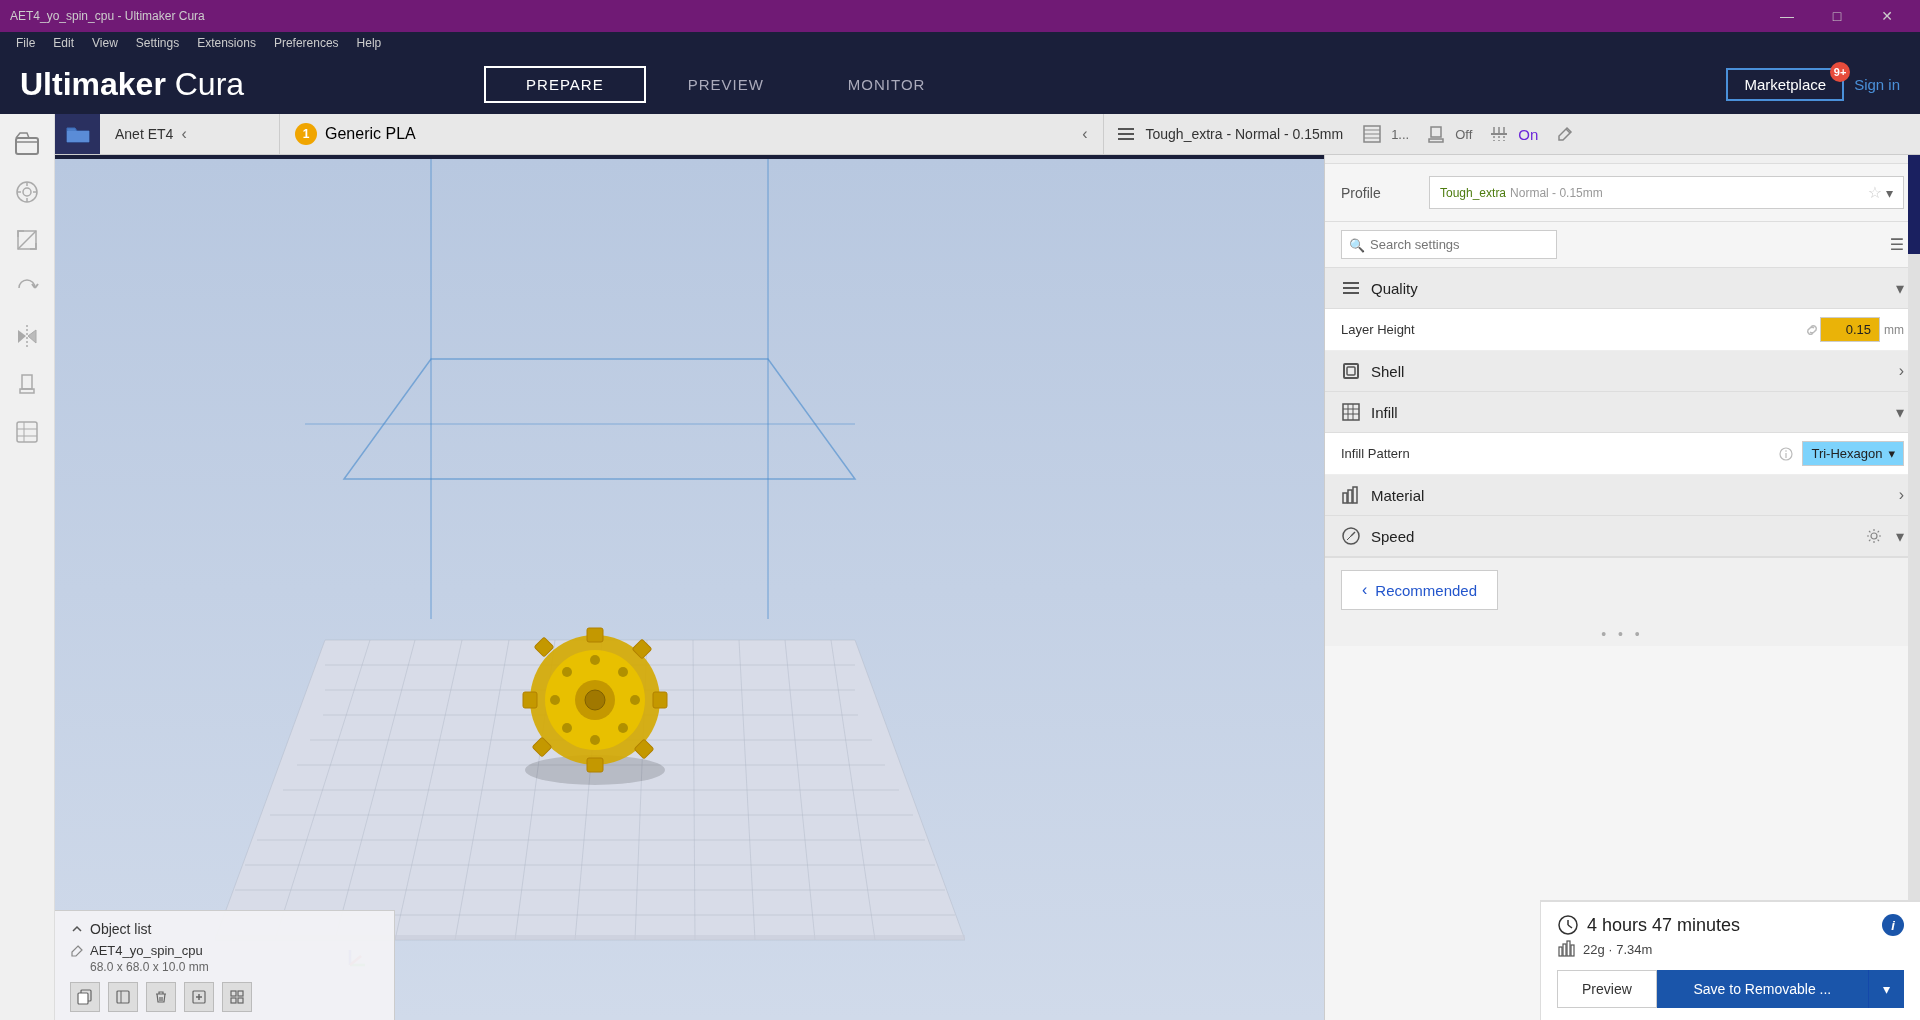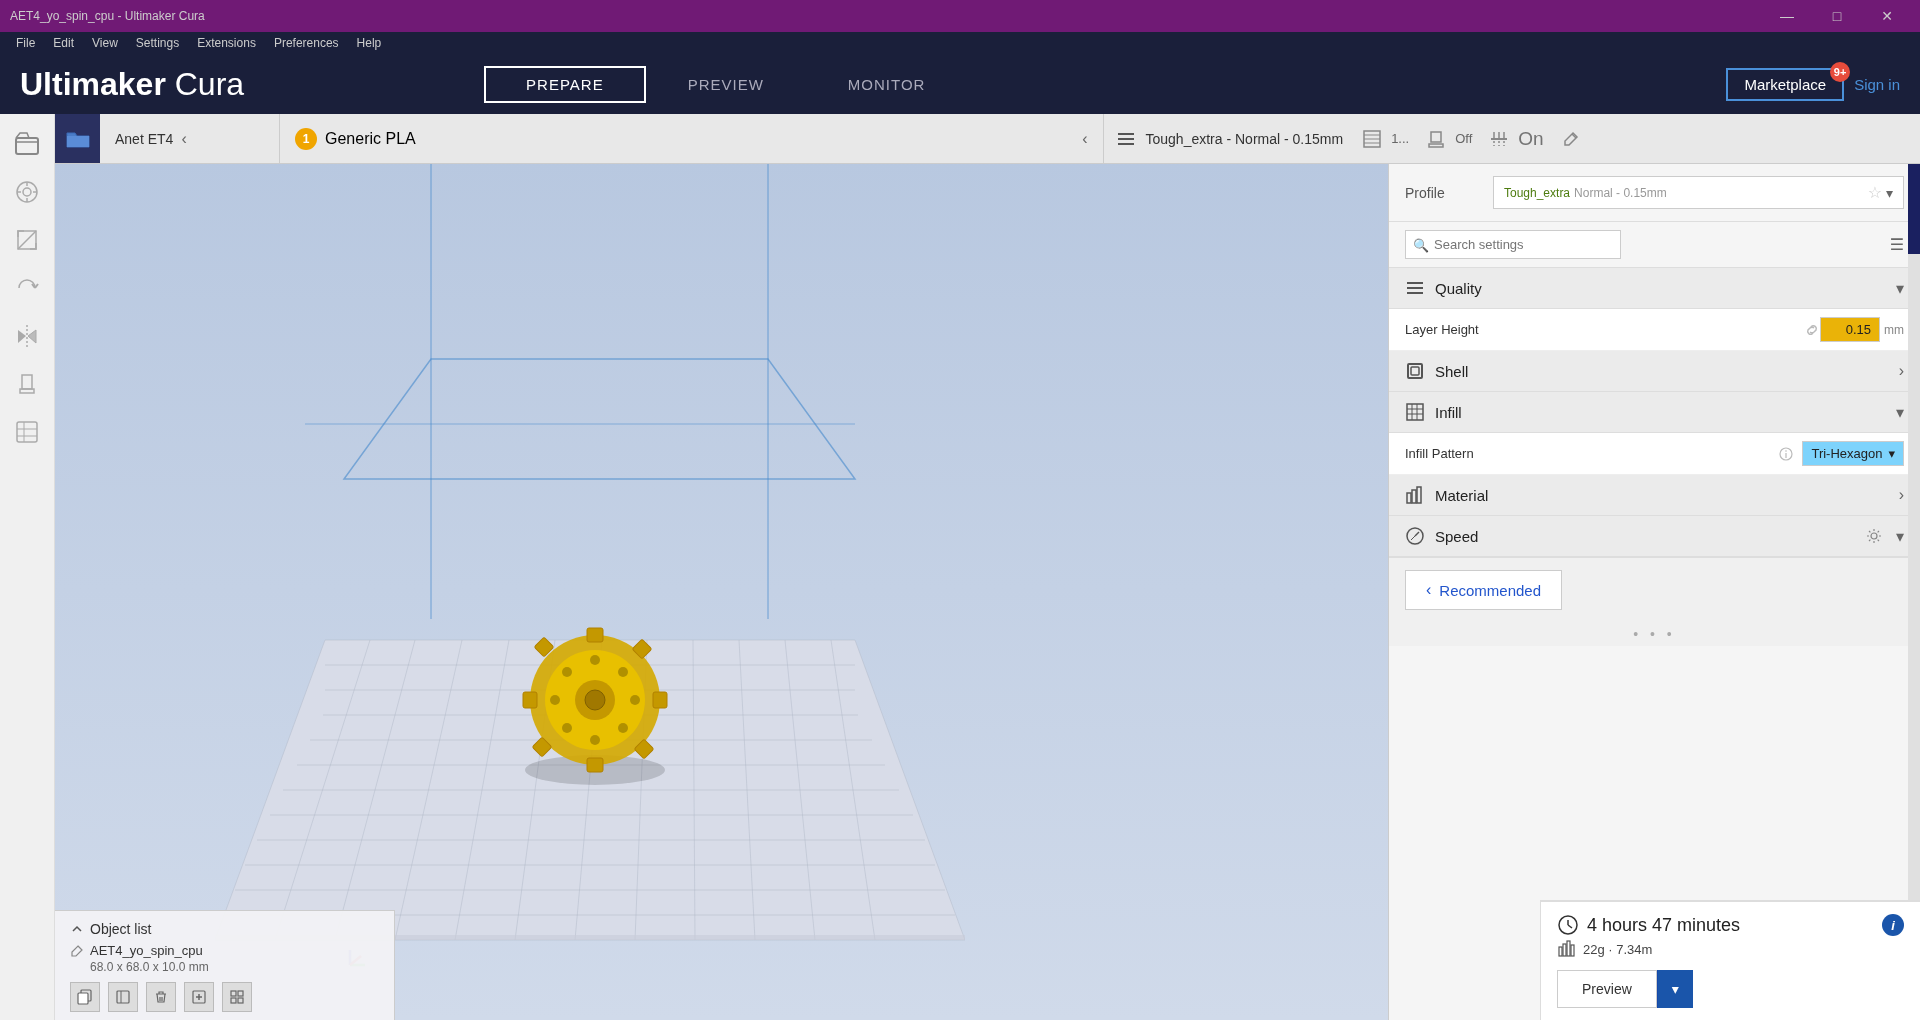--- a/index.html
+++ b/index.html
@@ -145,21 +145,21 @@
       color: #888;
       font-size: 20px;
     }
 
     
     #device-bar {
       position: absolute;
       top: 114px;
       left: 55px;
       right: 0;
-      height: 50px;
+      height: 41px;
       background: #e8e8e8;
       border-bottom: 1px solid #ccc;
       display: flex;
       align-items: stretch;
       z-index: 5;
     }
     .device-section {
       display: flex;
       align-items: center;
       padding: 0 15px;
@@ -253,21 +253,21 @@
       border: 1px solid #bbb;
       display: flex; align-items: center; justify-content: center;
       cursor: pointer; font-size: 14px; color: #555;
     }
 
     
     #right-panel {
       position: absolute;
       top: 114px;
       right: 0;
-      width: 532px;
+      width: 596px;
       bottom: 0;
       background: #f5f5f5;
       border-left: 1px solid #ccc;
       display: flex;
       flex-direction: column;
     }
 
     
     .print-settings-panel {
       flex: 1;
@@ -639,21 +639,21 @@
         <rect x="4" y="2" width="10" height="10" stroke="#888" stroke-width="1.5" fill="none"></rect>
         <rect x="2" y="14" width="14" height="3" stroke="#888" stroke-width="1.5" fill="none"></rect>
       </svg>
       <span style="font-size:13px;color:#666">Off</span>
 
       <svg width="18" height="18" viewBox="0 0 18 18" fill="none" style="margin-left:8px">
         <line x1="1" y1="9" x2="17" y2="9" stroke="#888" stroke-width="2"></line>
         <path d="M4 2v6M9 2v6M14 2v6" stroke="#888" stroke-width="1.5"></path>
         <path d="M4 11v5M9 11v5M14 11v5" stroke="#888" stroke-width="1.5" stroke-dasharray="2 2"></path>
       </svg>
-      <span style="font-size:19px;color:#737373;font-weight:500">On</span>
+      <span style="font-size:15px;color:#6d28d9;font-weight:500">On</span>
 
       <svg width="18" height="18" viewBox="0 0 18 18" fill="none" style="margin-left:8px;cursor:pointer">
         <path d="M11 3l4 4-8 8H3v-4z" stroke="#888" stroke-width="1.5" fill="none"></path>
         <path d="M10 4l4 4" stroke="#888" stroke-width="1.5"></path>
       </svg>
     </div>
   </div>
 
   <div id="viewport">
 
@@ -956,17 +956,18 @@
       <svg width="18" height="18" viewBox="0 0 18 18" fill="none">
         <rect x="2" y="7" width="3" height="9" stroke="#555" stroke-width="1.2"></rect>
         <rect x="6" y="4" width="3" height="12" stroke="#555" stroke-width="1.2"></rect>
         <rect x="10" y="1" width="3" height="15" stroke="#555" stroke-width="1.2"></rect>
         <rect x="14" y="5" width="3" height="11" stroke="#555" stroke-width="1.2"></rect>
       </svg>
       <span>22g · 7.34m</span>
     </div>
     <div class="action-row">
       <button class="preview-btn">Preview</button>
+      <button class="save-btn">Save to Removable ...</button>
       <button class="save-dropdown-btn">▾</button>
     </div>
   </div>
 
 </div>
 
 </body></html>

